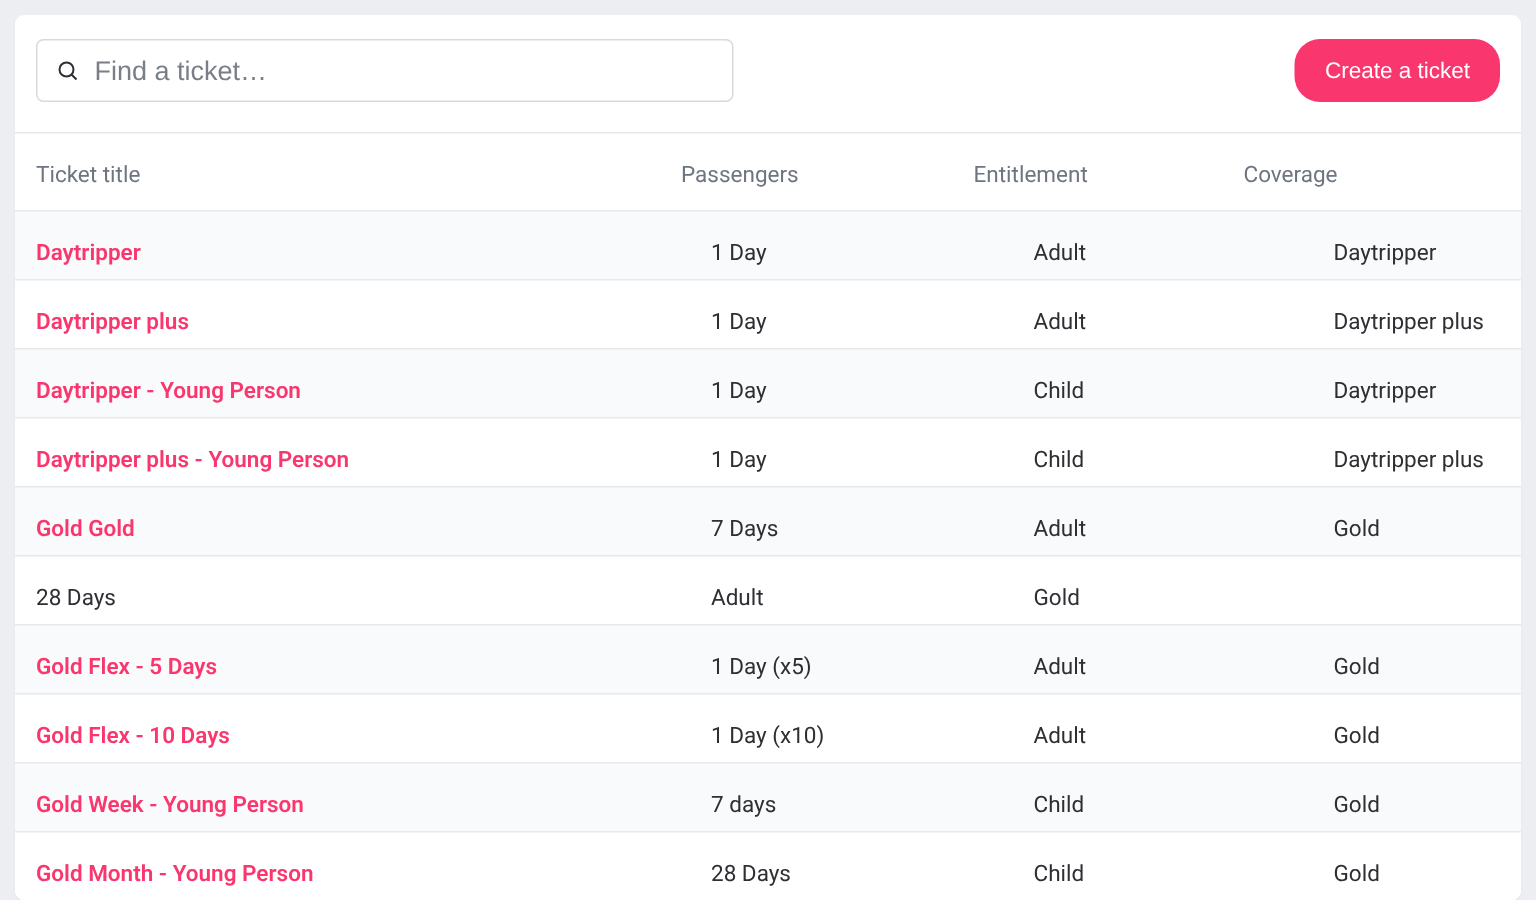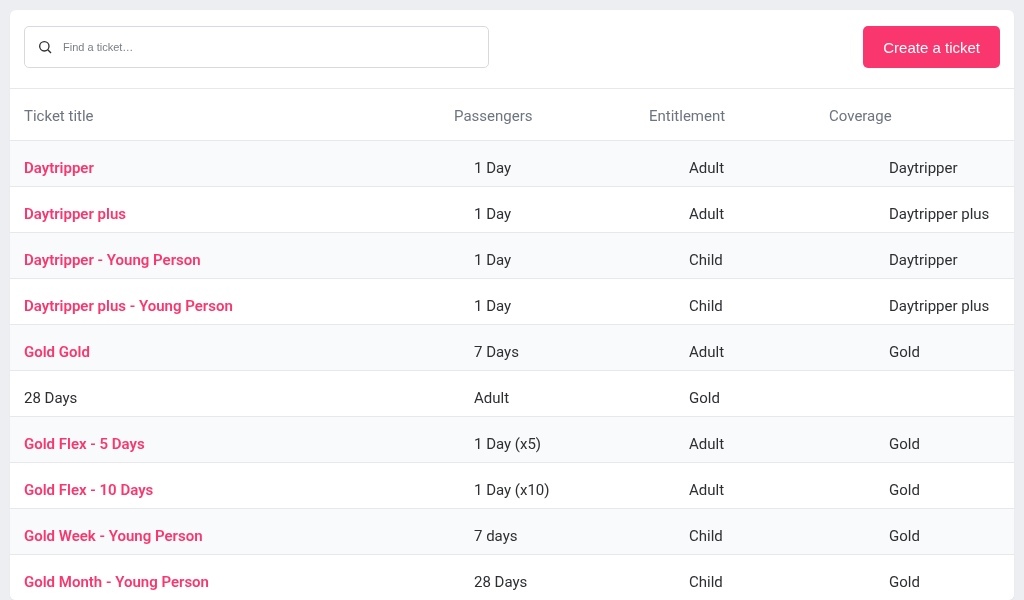--- a/index.html
+++ b/index.html
@@ -38,31 +38,31 @@
     height: 16px;
     stroke: #2d2f33;
     fill: none;
     stroke-width: 2;
     flex-shrink: 0;
   }
   .search-input {
     border: none;
     outline: none;
     margin-left: 10px;
-    font-size: 11px;
+    font-size: 18px;
     color: #0f172a;
     flex: 1;
     background: transparent;
   }
   .search-input::placeholder { color: #7a7f87; }
   .create-btn {
     background: #f9376e;
     color: #ffffff;
     border: none;
-    border-radius: 5px;
+    border-radius: 17px;
     height: 42px;
     padding: 0 20px;
     font-size: 15px;
     font-weight: 500;
     cursor: pointer;
   }
   .table-head, .row {
     display: grid;
     grid-template-columns: 430px 195px 180px 1fr;
     align-items: center;

